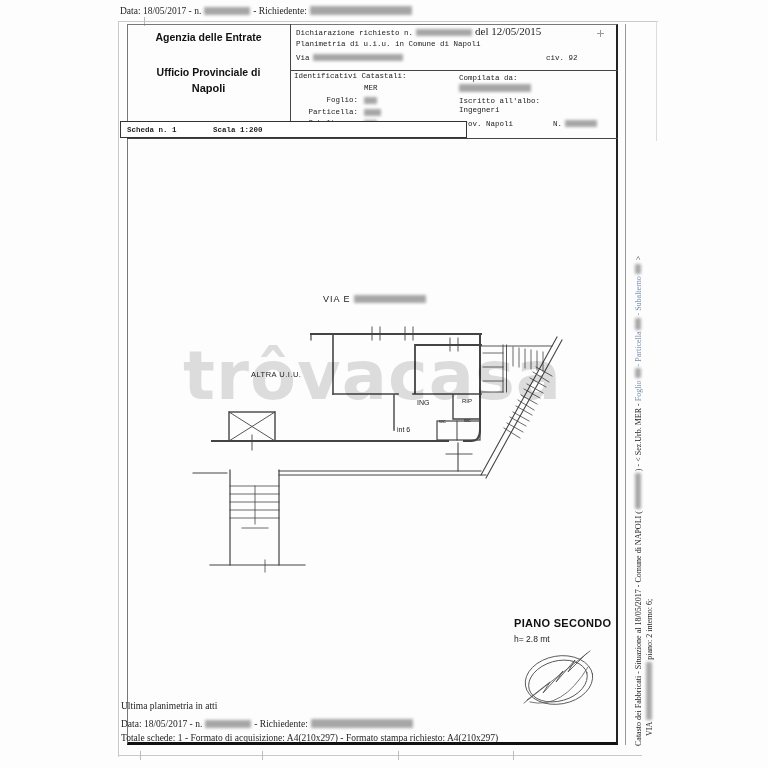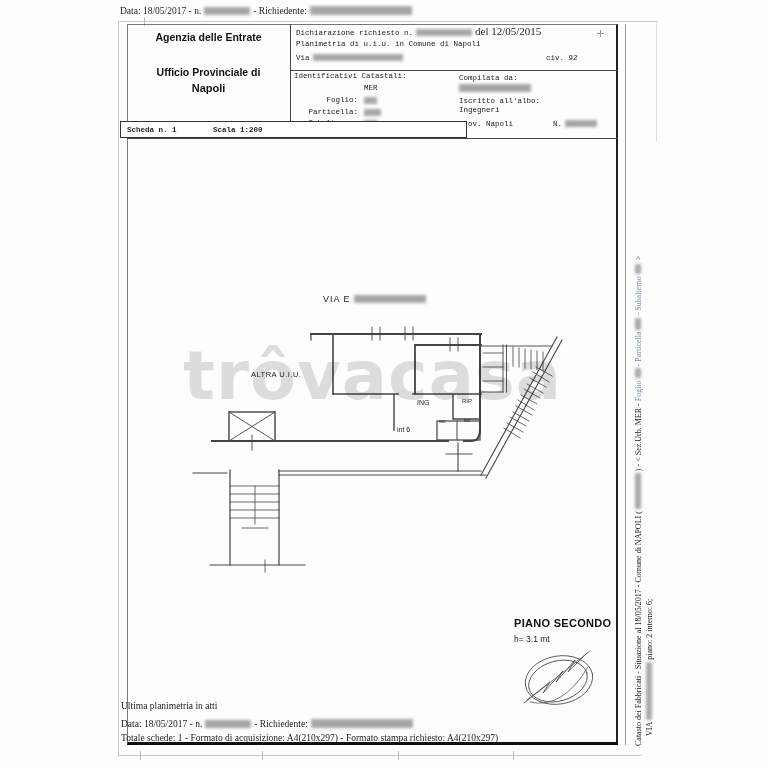--- a/index.html
+++ b/index.html
@@ -169,21 +169,21 @@
   <div class="plabel" style="left:323px;top:294px;font-size:9px;letter-spacing:1px;">
     <span>VIA E</span><span class="redact-i" style="width:72px;height:8px;"></span>
   </div>
   <div class="plabel" style="left:251px;top:370px;font-size:7.5px;letter-spacing:0.5px;">ALTRA U.I.U.</div>
   <div class="plabel" style="left:417px;top:399px;font-size:7px;">ING</div>
   <div class="plabel" style="left:462px;top:398px;font-size:6px;">RIP</div>
   <div class="plabel" style="left:439px;top:418px;font-size:5.5px;">wc</div>
   <div class="plabel" style="left:464px;top:417px;font-size:5.5px;">wc</div>
   <div class="plabel" style="left:397px;top:426px;font-size:7px;">int 6</div>
   <div class="plabel" style="left:514px;top:617px;font-size:11px;font-weight:bold;letter-spacing:0.3px;color:#111;">PIANO SECONDO</div>
-  <div class="plabel" style="left:514px;top:634px;font-size:8.5px;">h= 3.1 mt</div>
+  <div class="plabel" style="left:514px;top:634px;font-size:8.5px;">h= 2.8 mt</div>
 
   <div class="t serif" style="left:121px;top:701px;">Ultima planimetria in atti</div>
   <div class="t serif" style="left:121px;top:719px;">
     <span>Data: 18/05/2017 - n.</span><span class="redact-i" style="width:46px;"></span><span>- Richiedente:</span><span class="redact-i" style="width:102px;height:9px;"></span>
   </div>
   <div class="t serif" style="left:121px;top:733px;">Totale schede: 1 - Formato di acquisizione: A4(210x297)  - Formato stampa richiesto: A4(210x297)</div>
 
   <div class="sidetext">
     <div>
       <span>Catasto dei Fabbricati - Situazione al 18/05/2017 - Comune di NAPOLI (</span><span class="ri" style="width:36px;"></span><span>) - &lt; Sez.Urb. MER -</span>

